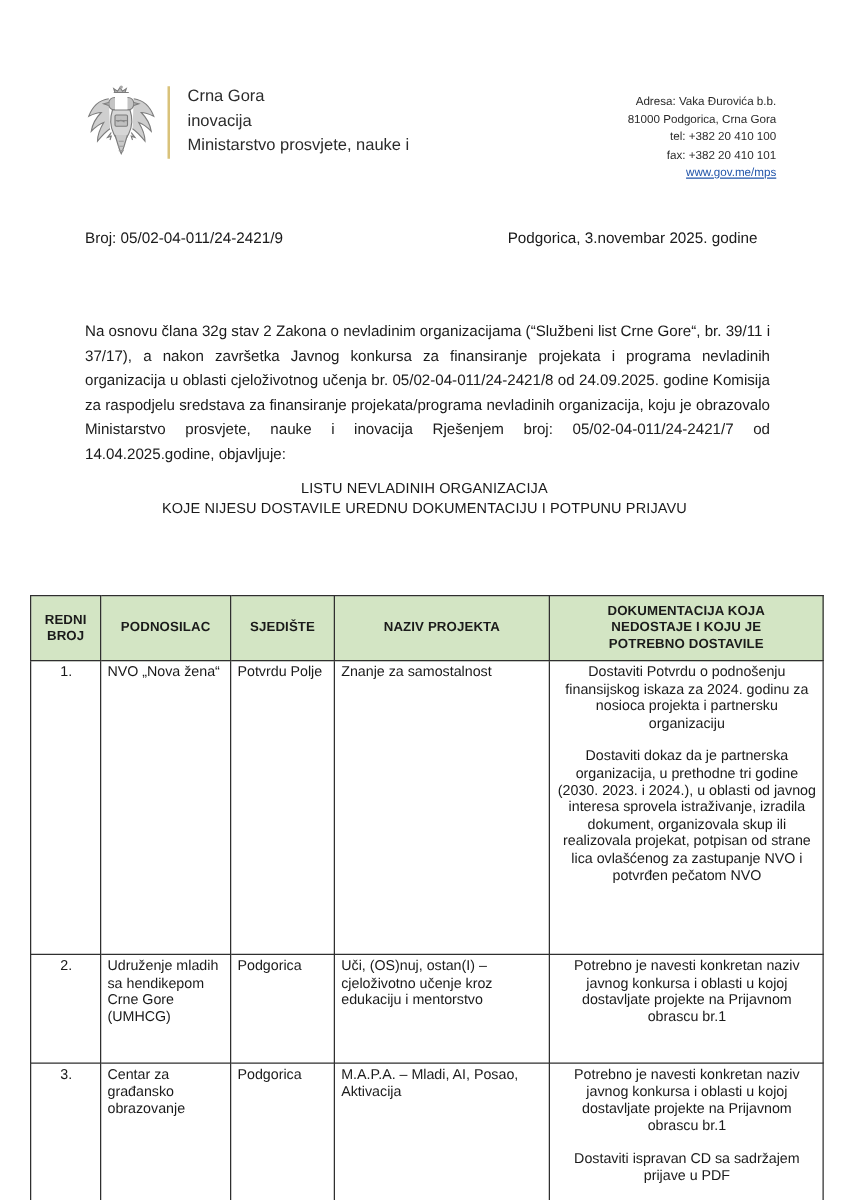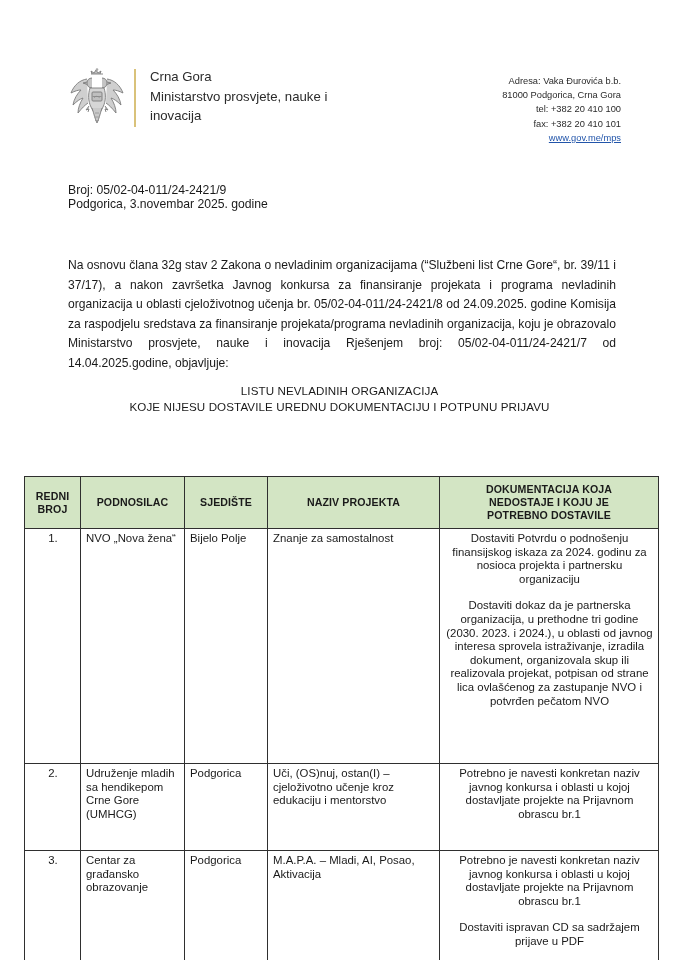--- a/index.html
+++ b/index.html
@@ -75,21 +75,20 @@
 
   
   .refline {
     position: absolute;
     left: 68px;
     top: 183px;
     width: 560px;
     font-size: 12.2px;
     display: flex;
     justify-content: space-between;
-    flex-direction: column;
   }
   .refline .r-left { white-space: nowrap; }
   .refline .r-right { white-space: nowrap; padding-right: 22px; }
 
   
   .bodypar {
     position: absolute;
     left: 68px;
     top: 233px;
     width: 548px;
@@ -194,22 +193,22 @@
             <path d="M27 46 h4 M26.5 50 h5 M27 53.5 h4" stroke="#9a9a9a"></path>
 
             <path d="M21 39 l-3 4 l3 -1 l-1 3" fill="#b5b5b5"></path>
             <path d="M37 39 l3 4 l-3 -1 l1 3" fill="#b5b5b5"></path>
           </g>
         </svg>
       </span>
       <span class="gold-rule"></span>
       <span class="ministry-lines">
         <div class="ln">Crna Gora</div>
+        <div class="ln">inovacija</div>
         <div class="ln">Ministarstvo prosvjete, nauke i</div>
-        <div class="ln">inovacija</div>
       </span>
     </div>
 
     <div class="addr">
       <div>Adresa: Vaka Đurovića b.b.</div>
       <div>81000 Podgorica, Crna Gora</div>
       <div>tel: +382 20 410 100</div>
       <div>fax: +382 20 410 101</div>
       <div><a class="weblink" href="#">www.gov.me/mps</a></div>
     </div>
@@ -249,21 +248,21 @@
             <div>DOKUMENTACIJA KOJA</div>
             <div>NEDOSTAJE I KOJU JE</div>
             <div>POTREBNO DOSTAVILE</div>
           </th>
         </tr>
       </thead>
       <tbody>
         <tr class="row1">
           <td class="num-cell">1.</td>
           <td>NVO „Nova žena“</td>
-          <td>Bijelo Polje</td>
+          <td>Potvrdu Polje</td>
           <td>Znanje za samostalnost</td>
           <td>
             <p class="para">Dostaviti Potvrdu o podnošenju finansijskog iskaza za 2024. godinu za nosioca projekta i partnersku organizaciju</p>
             <p class="para">Dostaviti dokaz da je partnerska organizacija, u prethodne tri godine (2030. 2023. i 2024.), u oblasti od javnog interesa sprovela istraživanje, izradila dokument, organizovala skup ili realizovala projekat, potpisan od strane lica ovlašćenog za zastupanje NVO i potvrđen pečatom NVO</p>
           </td>
         </tr>
         <tr class="row2">
           <td class="num-cell">2.</td>
           <td>Udruženje mladih sa hendikepom Crne Gore (UMHCG)</td>
           <td>Podgorica</td>

